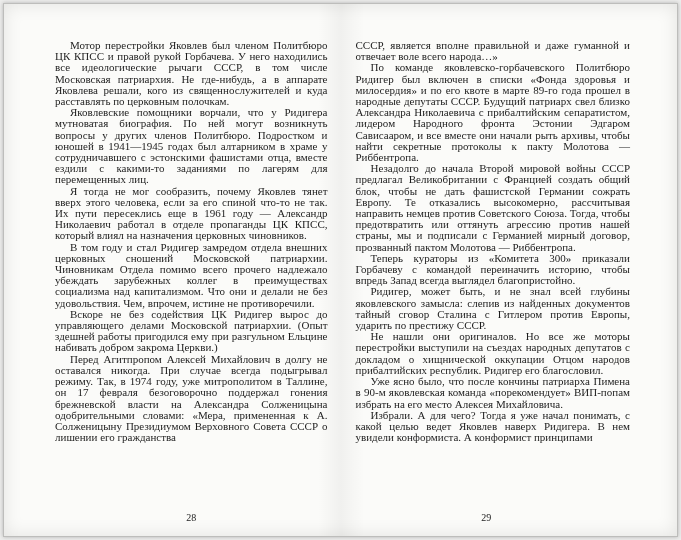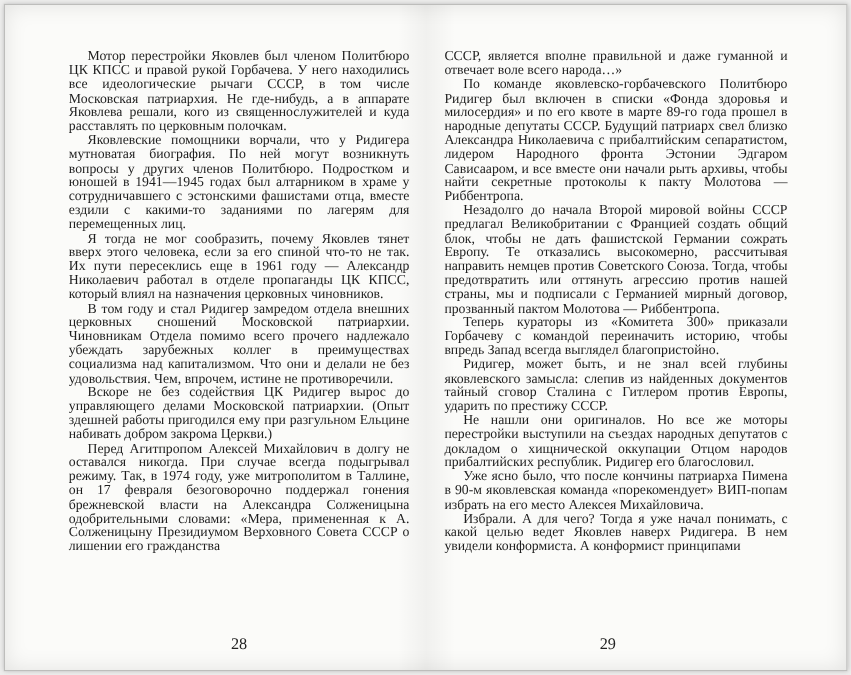--- a/index.html
+++ b/index.html
@@ -49,21 +49,21 @@
     line-height: 11.2px;
     color: #1d1d1d;
     hyphens: auto;
     -webkit-hyphens: auto;
   }
   .page-text p.no-indent { text-indent: 0; }
   .page-number {
     position: absolute;
     bottom: 13px;
     text-align: center;
-    font-size: 13px;
+    font-size: 10px;
     color: #222;
   }
   .page-left  .page-number { left: 51px; right: 13px; }
   .page-right .page-number { left: 2px; right: 47px; }
 </style>
 </head>
 <body>
 
 <div class="screen">
   <div class="spread">

